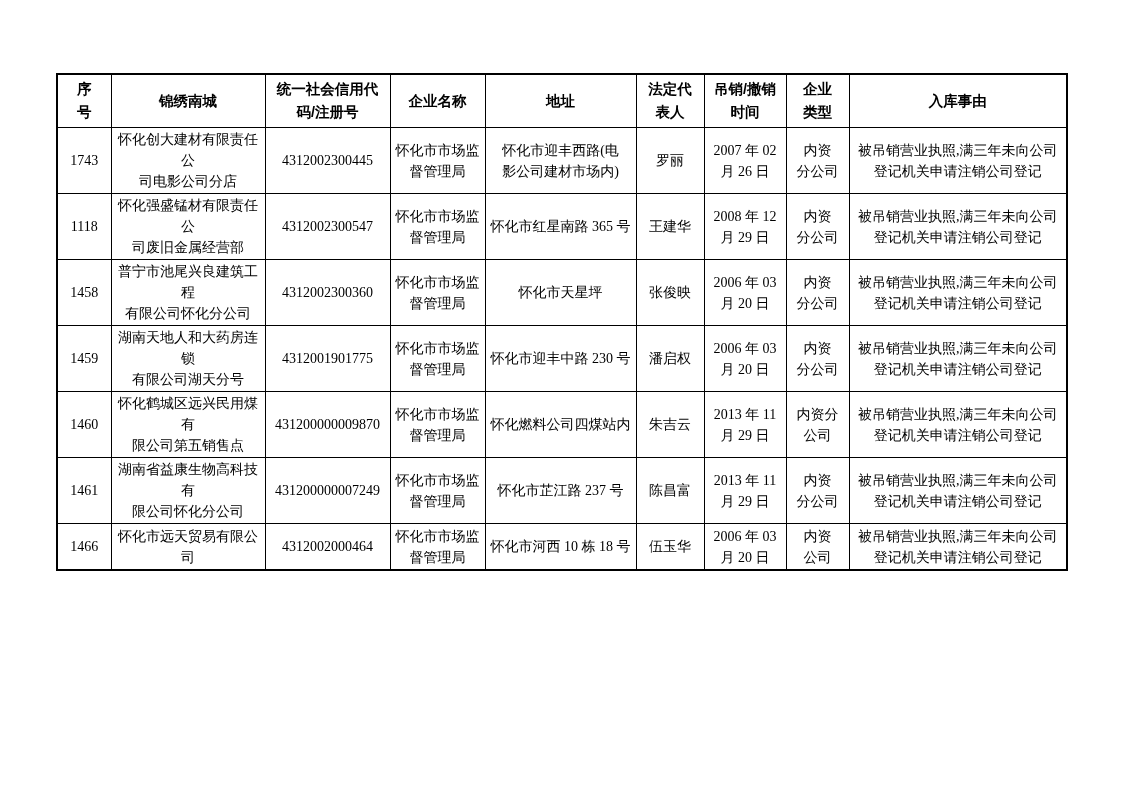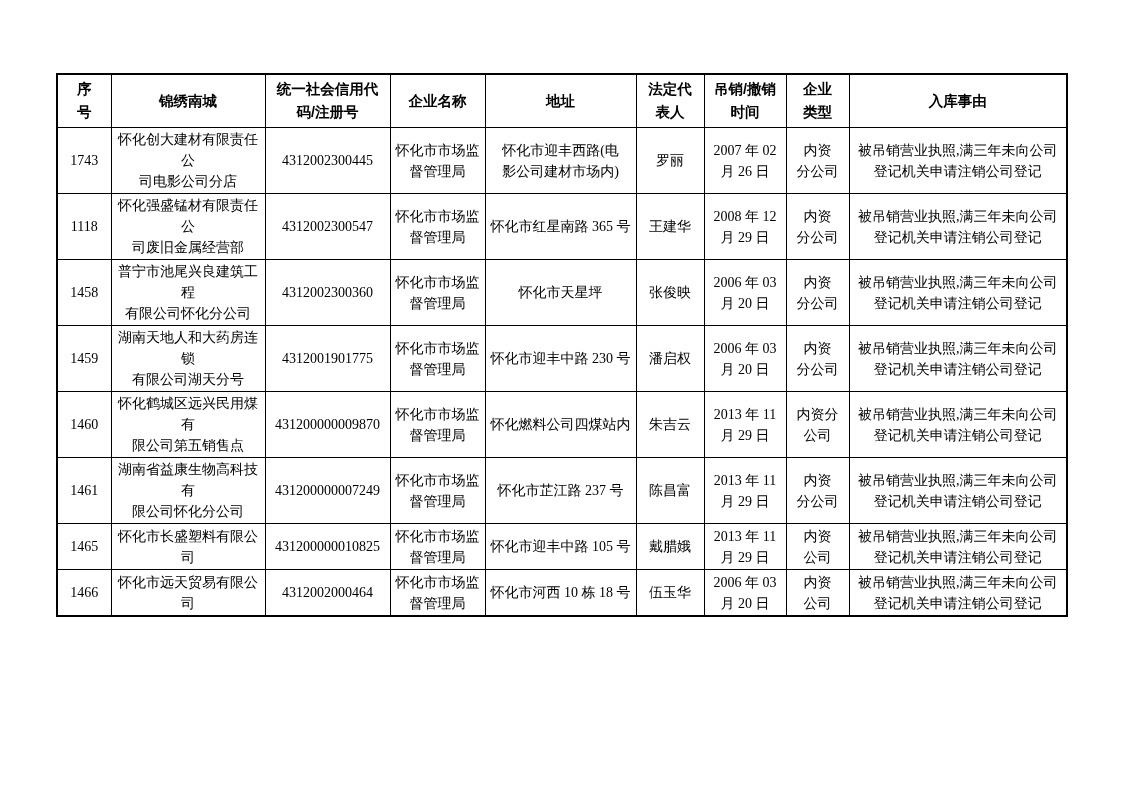--- a/index.html
+++ b/index.html
@@ -188,35 +188,20 @@
           <td>怀化市芷江路 237 号</td>
           <td>陈昌富</td>
           <td>2013 年 11
 月 29 日</td>
           <td>内资
 分公司</td>
           <td>被吊销营业执照,满三年未向公司
 登记机关申请注销公司登记</td>
         </tr>
         <tr>
-          <td>1465</td>
-          <td>怀化市长盛塑料有限公司</td>
-          <td>431200000010825</td>
-          <td>怀化市市场监
-督管理局</td>
-          <td>怀化市迎丰中路 105 号</td>
-          <td>戴腊娥</td>
-          <td>2013 年 11
-月 29 日</td>
-          <td>内资
-公司</td>
-          <td>被吊销营业执照,满三年未向公司
-登记机关申请注销公司登记</td>
-        </tr>
-        <tr>
           <td>1466</td>
           <td>怀化市远天贸易有限公司</td>
           <td>4312002000464</td>
           <td>怀化市市场监
 督管理局</td>
           <td>怀化市河西 10 栋 18 号</td>
           <td>伍玉华</td>
           <td>2006 年 03
 月 20 日</td>
           <td>内资

